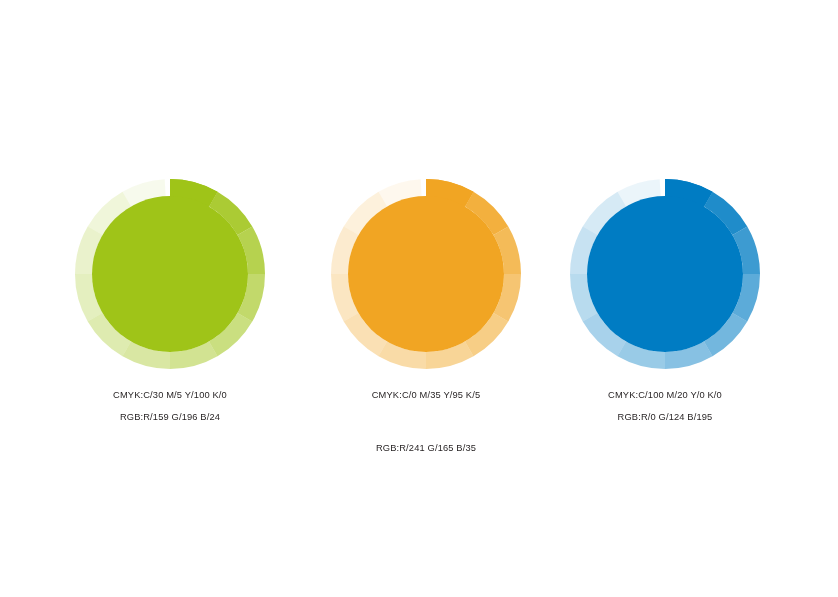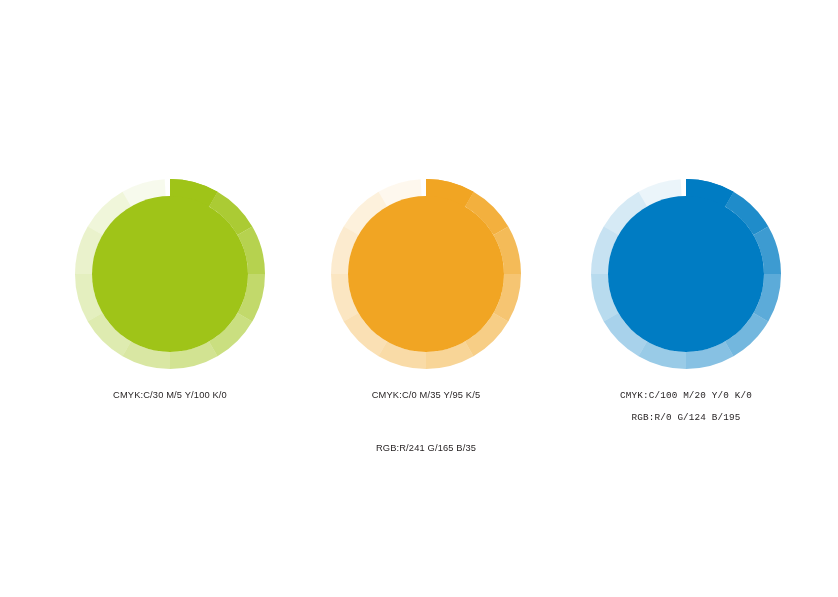--- a/index.html
+++ b/index.html
@@ -73,20 +73,21 @@
           <path d="M 15.727586640478322 145.5 A 95 95 0 0 1 3 98.00000000000001 L 20 98.00000000000001 A 78 78 0 0 0 30.450018504813784 137 Z" fill="#9fc418" fill-opacity="0.28"></path>
           <path d="M 3 98.00000000000001 A 95 95 0 0 1 15.727586640478336 50.49999999999999 L 30.450018504813784 58.99999999999999 A 78 78 0 0 0 20 98.00000000000001 Z" fill="#9fc418" fill-opacity="0.22"></path>
           <path d="M 15.727586640478336 50.49999999999999 A 95 95 0 0 1 50.49999999999996 15.72758664047835 L 58.999999999999964 30.450018504813812 A 78 78 0 0 0 30.450018504813784 58.99999999999999 Z" fill="#9fc418" fill-opacity="0.16"></path>
           <path d="M 50.49999999999996 15.72758664047835 A 95 95 0 0 1 92.69695702564941 3.1481274027118076 L 93.6459226105332 20.121620393805486 A 78 78 0 0 0 58.999999999999964 30.450018504813812 Z" fill="#9fc418" fill-opacity="0.08"></path>
           <path d="M 98 98 L 98 3 A 95 95 0 0 1 145.5 15.727586640478336 Z" fill="#9fc418"></path>
           <circle cx="98" cy="98" r="78" fill="#9fc418" fill-opacity="1"></circle>
         </svg>
     </div>
     <div class="labels">
       <div class="label-line label-cmyk" style="color: rgb(35, 31, 32);">CMYK:C/30  M/5  Y/100  K/0</div>
+      <div class="label-line label-rgb" style="color: rgb(35, 31, 32);">RGB:R/159  G/196  B/24</div>
     </div>
   </div>
 
   <div class="swatch" id="swatch-1" style="left:311px; top:176px;">
     <div class="wheel-wrap">
       <svg class="wheel-svg" viewBox="0 0 196 196">
           <path d="M 98 3 A 95 95 0 0 1 145.5 15.727586640478336 L 137 30.450018504813784 A 78 78 0 0 0 98 20 Z" fill="#f1a523" fill-opacity="1"></path>
           <path d="M 145.5 15.727586640478336 A 95 95 0 0 1 180.2724133595217 50.50000000000001 L 165.54998149518622 59.00000000000001 A 78 78 0 0 0 137 30.450018504813784 Z" fill="#f1a523" fill-opacity="0.88"></path>
           <path d="M 180.2724133595217 50.50000000000001 A 95 95 0 0 1 193 98 L 176 98 A 78 78 0 0 0 165.54998149518622 59.00000000000001 Z" fill="#f1a523" fill-opacity="0.76"></path>
           <path d="M 193 98 A 95 95 0 0 1 180.2724133595217 145.5 L 165.54998149518622 137 A 78 78 0 0 0 176 98 Z" fill="#f1a523" fill-opacity="0.64"></path>
@@ -101,21 +102,21 @@
           <path d="M 98 98 L 98 3 A 95 95 0 0 1 145.5 15.727586640478336 Z" fill="#f1a523"></path>
           <circle cx="98" cy="98" r="78" fill="#f1a523" fill-opacity="1"></circle>
         </svg>
     </div>
     <div class="labels">
       <div class="label-line label-cmyk" style="color: rgb(35, 31, 32);">CMYK:C/0  M/35  Y/95  K/5</div>
       <div class="label-line label-rgb" style="color: rgb(35, 31, 32); margin-top: 34px;">RGB:R/241  G/165  B/35</div>
     </div>
   </div>
 
-  <div class="swatch" id="swatch-2" style="left:571px; top:176px;font-family:Liberation Mono, monospace;">
+  <div class="swatch" id="swatch-2" style="left:550px; top:176px;">
     <div class="wheel-wrap">
       <svg class="wheel-svg" viewBox="0 0 196 196">
           <path d="M 98 3 A 95 95 0 0 1 145.5 15.727586640478336 L 137 30.450018504813784 A 78 78 0 0 0 98 20 Z" fill="#007cc3" fill-opacity="1"></path>
           <path d="M 145.5 15.727586640478336 A 95 95 0 0 1 180.2724133595217 50.50000000000001 L 165.54998149518622 59.00000000000001 A 78 78 0 0 0 137 30.450018504813784 Z" fill="#007cc3" fill-opacity="0.88"></path>
           <path d="M 180.2724133595217 50.50000000000001 A 95 95 0 0 1 193 98 L 176 98 A 78 78 0 0 0 165.54998149518622 59.00000000000001 Z" fill="#007cc3" fill-opacity="0.76"></path>
           <path d="M 193 98 A 95 95 0 0 1 180.2724133595217 145.5 L 165.54998149518622 137 A 78 78 0 0 0 176 98 Z" fill="#007cc3" fill-opacity="0.64"></path>
           <path d="M 180.2724133595217 145.5 A 95 95 0 0 1 145.5 180.27241335952166 L 137 165.54998149518622 A 78 78 0 0 0 165.54998149518622 137 Z" fill="#007cc3" fill-opacity="0.55"></path>
           <path d="M 145.5 180.27241335952166 A 95 95 0 0 1 98 193 L 98 176 A 78 78 0 0 0 137 165.54998149518622 Z" fill="#007cc3" fill-opacity="0.47"></path>
           <path d="M 98 193 A 95 95 0 0 1 50.50000000000002 180.2724133595217 L 59.000000000000014 165.54998149518622 A 78 78 0 0 0 98 176 Z" fill="#007cc3" fill-opacity="0.4"></path>
           <path d="M 50.50000000000002 180.2724133595217 A 95 95 0 0 1 15.727586640478322 145.5 L 30.450018504813784 137 A 78 78 0 0 0 59.000000000000014 165.54998149518622 Z" fill="#007cc3" fill-opacity="0.34"></path>

